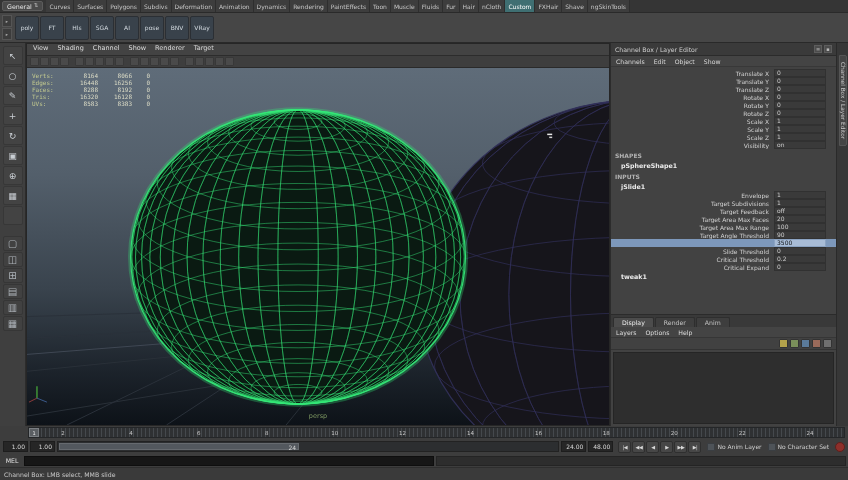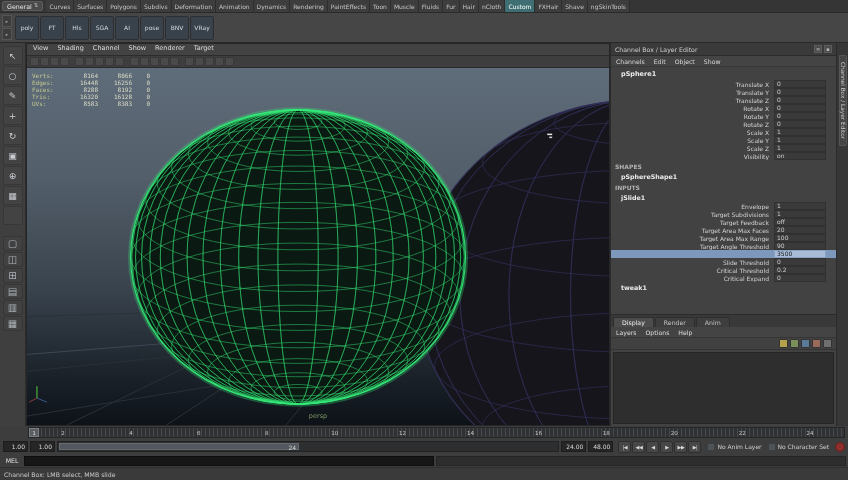--- a/index.html
+++ b/index.html
@@ -371,21 +371,20 @@
           <div class="hicon">▪</div>
         </div>
       </div>
       <div class="cb-menus">
         <span>Channels</span>
         <span>Edit</span>
         <span>Object</span>
         <span>Show</span>
       </div>
       <div class="cb-list">
-        <div class="cb-obj">pSphere1</div>
 
         <div class="cb-row">
             <span class="cb-label">Translate X</span>
             <span class="cb-value">0</span>
           </div>
         <div class="cb-row">
             <span class="cb-label">Translate Y</span>
             <span class="cb-value">0</span>
           </div>
         <div class="cb-row">

